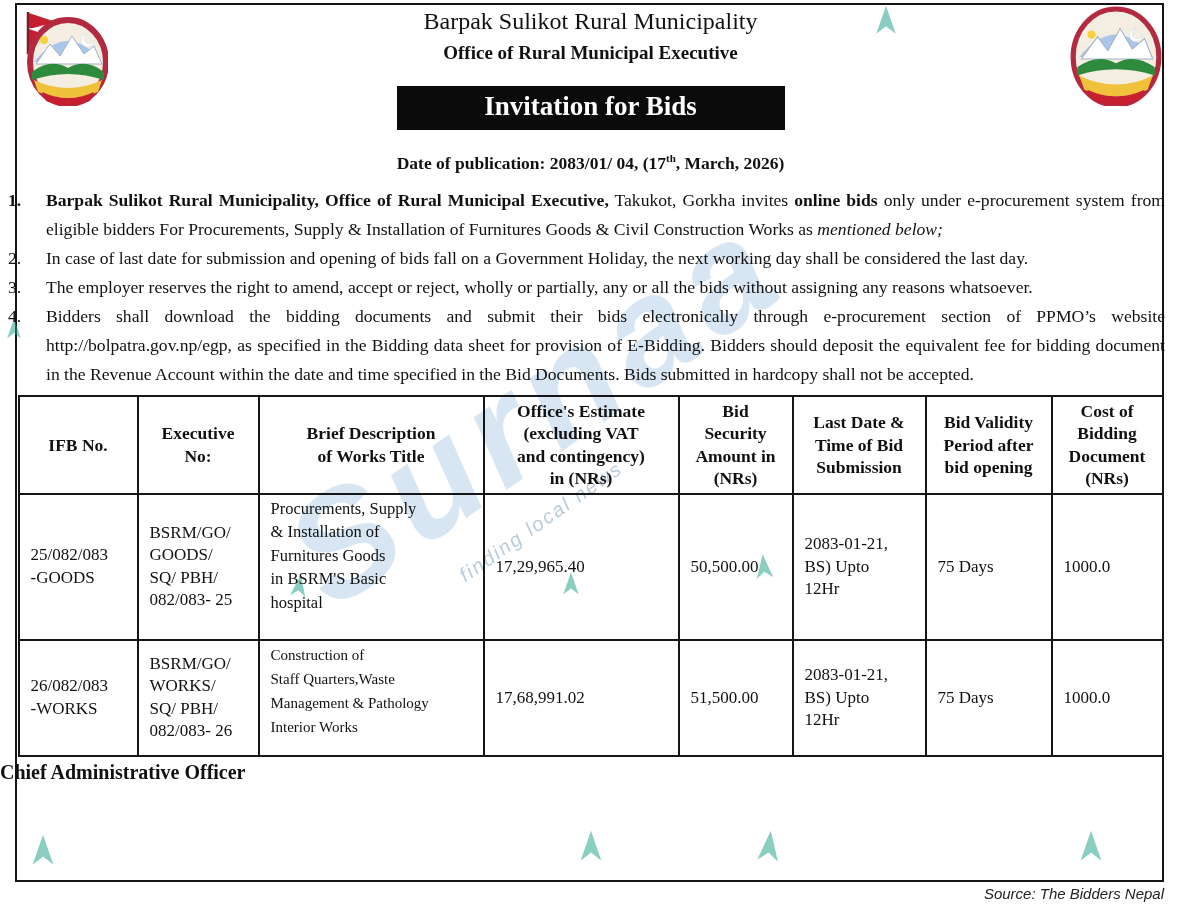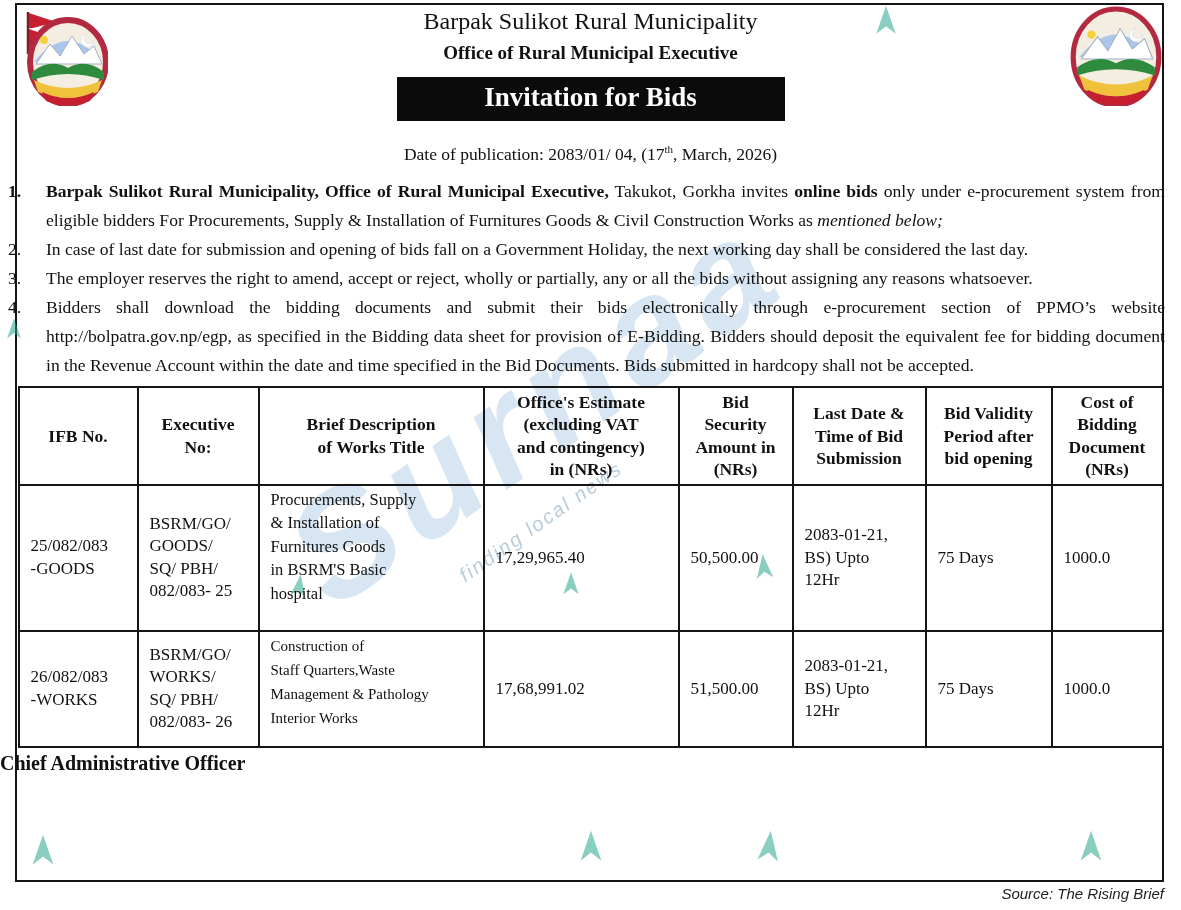--- a/index.html
+++ b/index.html
@@ -27,25 +27,25 @@
     font-size:20px;font-style:italic;letter-spacing:2px;
     color:#9db7c9;opacity:.7;white-space:nowrap;pointer-events:none;
   }
   .arr{position:absolute;z-index:0;opacity:.55;pointer-events:none;}
   
   .hdr{position:relative;z-index:1;text-align:center;padding-top:8px;}
   .title{font-size:24px;font-weight:400;}
   .office{font-size:19px;font-weight:700;margin-top:7px;}
   .loc{font-size:16.5px;font-weight:700;margin-top:2px;}
   .banner{
-    width:388px;height:44px;margin:13px auto 3px;
+    width:388px;height:44px;margin:22px auto 3px;
     background:#0b0b0b;color:#ffffff;
     font-size:27px;font-weight:700;line-height:40px;text-align:center;
   }
-  .pubdate{font-size:17.5px;font-weight:400;margin-top:22px;}
+  .pubdate{font-size:17.5px;font-weight:700;margin-top:22px;}
   .pubdate sup{font-size:11px;}
   
   .items{position:relative;z-index:1;margin-top:12px;padding-right:16px;}
   .item{position:relative;padding-left:46px;font-size:17.6px;line-height:29px;text-align:justify;}
   .item .num{position:absolute;left:8px;top:0;}
   .item .num.bold{font-weight:700;}
   .b{font-weight:700;}
   .i{font-style:italic;}
   
   table{
@@ -240,13 +240,13 @@
 BS) Upto
 12Hr</td>
     <td class="center">75 Days</td>
     <td class="center">1000.0</td>
   </tr>
 </tbody>
   </table>
 
 <div class="cao">Chief Administrative Officer</div>
 
-<div class="source">Source: The Rising Brief</div>
+<div class="source">Source: The Bidders Nepal</div>
 
 </body></html>

